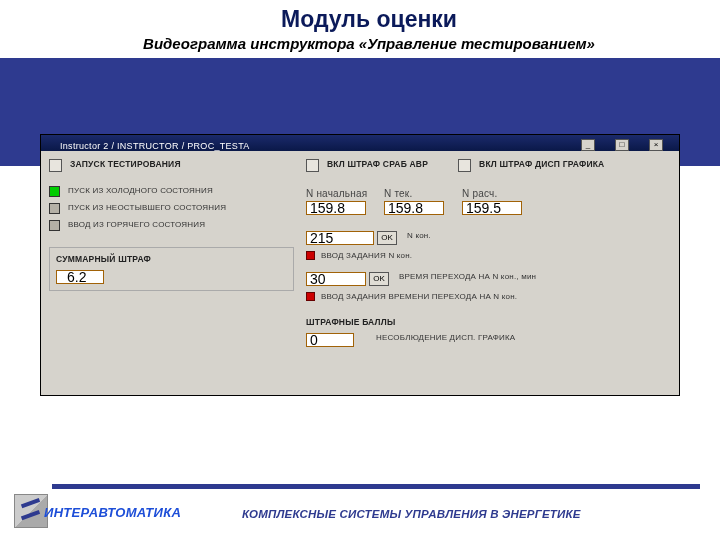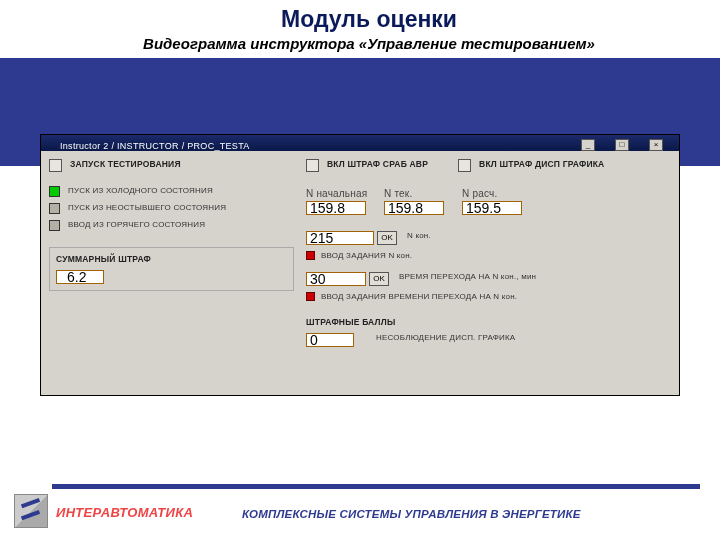--- a/index.html
+++ b/index.html
@@ -29,21 +29,21 @@
   .group { border: 1px solid #aaa; padding: 6px; margin-top: 4px; }
   .fields-row { display: flex; gap: 18px; margin-bottom: 2px; }
   .field { display: flex; flex-direction: column; width: 60px; }
   .field .label { margin-bottom: 2px; font-size: 10px; color: #444; }
   .footer { position: absolute; bottom: 0; left: 0; width: 720px; height: 56px; background: #fff; }
   .hr { height: 5px; background: #2e3a8f; position: absolute; top: 0; left: 52px; right: 20px; }
   .logo { position: absolute; left: 14px; bottom: 12px; width: 34px; height: 34px; background: linear-gradient(135deg,#ccc 0 50%,#aaa 50% 100%); border: 1px solid #888; }
   .logo::before, .logo::after { content: ""; position: absolute; background: #2e3a8f; }
   .logo::before { width: 60%; height: 4px; top: 20%; left: 20%; transform: rotate(-20deg); }
   .logo::after  { width: 60%; height: 4px; top: 55%; left: 20%; transform: rotate(-20deg); }
-  .brand { position: absolute; left: 56px; bottom: 20px; font-size: 13px; font-weight: bold; font-style: italic; color: #ef4444; letter-spacing: 0.3px; }
+  .brand { position: absolute; left: 44px; bottom: 20px; font-size: 13px; font-weight: bold; font-style: italic; color: #1d4ed8; letter-spacing: 0.3px; }
   .tagline { position: absolute; left: 242px; bottom: 20px; font-size: 11.5px; font-weight: bold; font-style: italic; color: #2e3a8f; letter-spacing: 0.2px; white-space: nowrap; }
 </style>
 </head>
 <body>
 
 <div class="page">
 
   <div class="header">
     <div class="title">Модуль оценки</div>
     <div class="subtitle">Видеограмма инструктора «Управление тестированием»</div>

